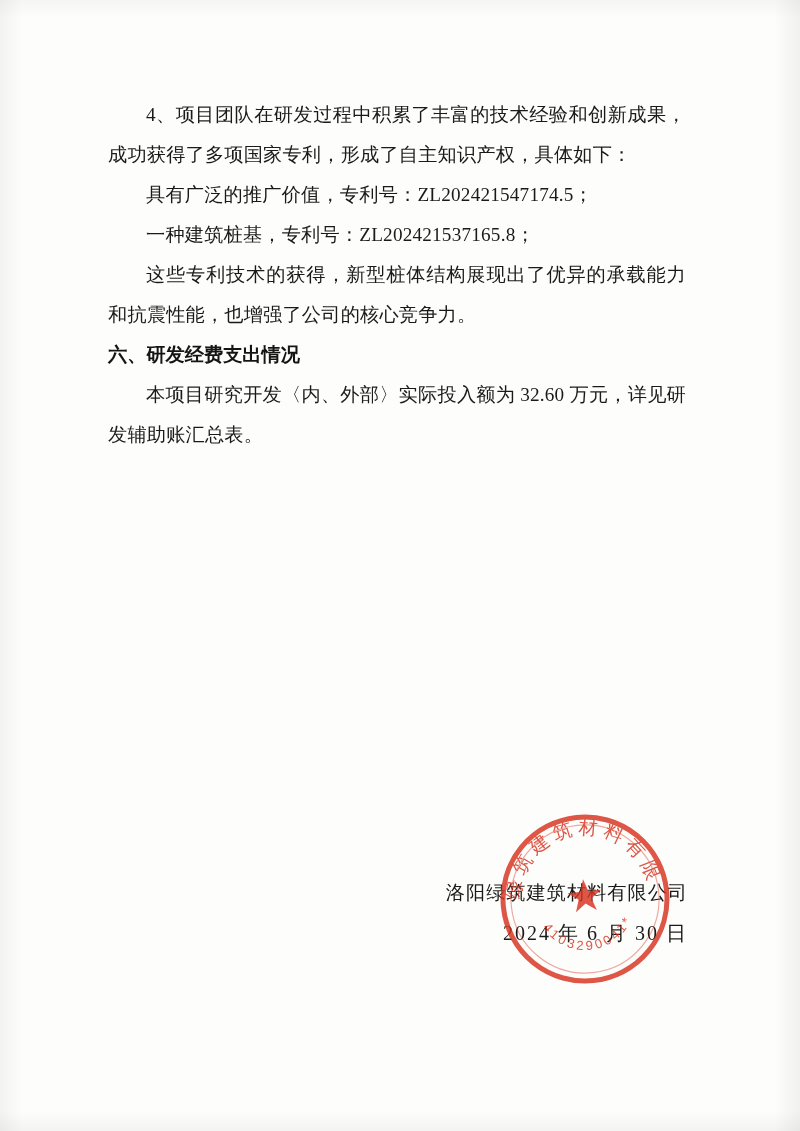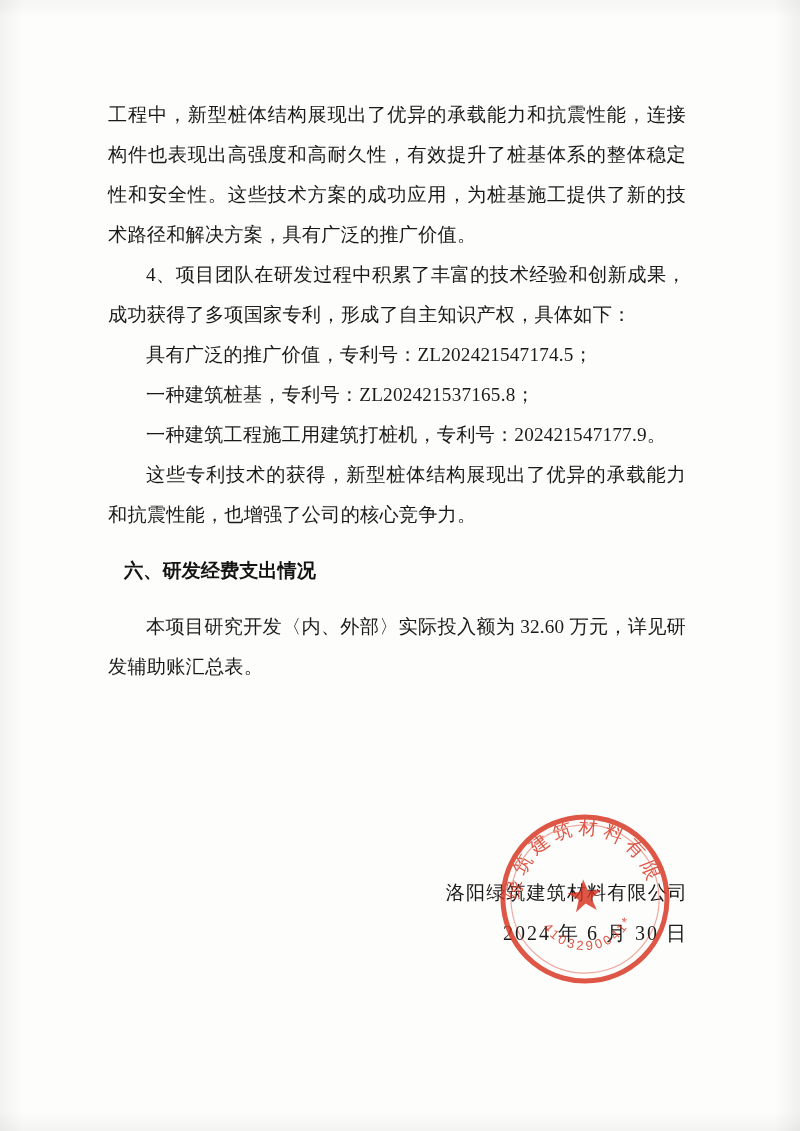--- a/index.html
+++ b/index.html
@@ -42,21 +42,21 @@
     color: #1a1a1a;
     text-align: justify;
     text-justify: inter-ideograph;
     letter-spacing: 0.2px;
     font-family: "Liberation Serif", "DejaVu Serif", serif;
   }
   p.indent {
     text-indent: 38px;
   }
   p.heading {
-    margin: 16px;
+    margin: 0;
     font-size: 19.2px;
     line-height: 40px;
     font-weight: bold;
     color: #141414;
     font-family: "Liberation Sans", "DejaVu Sans", sans-serif;
   }
 
   
   .sign-block {
     position: absolute;
@@ -92,25 +92,23 @@
     transform: rotate(-6deg);
   }
   .seal svg { display: block; }
 </style>
 </head>
 <body>
 
 <div class="page">
 
   <div class="body-area">
-    <p class="para">工程中，新型桩体结构展现出了优异的承载能力和抗震性能，连接构件也表现出高强度和高耐久性，有效提升了桩基体系的整体稳定性和安全性。这些技术方案的成功应用，为桩基施工提供了新的技术路径和解决方案，具有广泛的推广价值。</p>
     <p class="para indent">4、项目团队在研发过程中积累了丰富的技术经验和创新成果，成功获得了多项国家专利，形成了自主知识产权，具体如下：</p>
     <p class="para indent">具有广泛的推广价值，专利号：ZL202421547174.5；</p>
     <p class="para indent">一种建筑桩基，专利号：ZL202421537165.8；</p>
-    <p class="para indent">一种建筑工程施工用建筑打桩机，专利号：202421547177.9。</p>
     <p class="para indent">这些专利技术的获得，新型桩体结构展现出了优异的承载能力和抗震性能，也增强了公司的核心竞争力。</p>
     <p class="heading">六、研发经费支出情况</p>
     <p class="para indent">本项目研究开发〈内、外部〉实际投入额为 32.60 万元，详见研发辅助账汇总表。</p>
   </div>
 
   <div class="sign-block">
     <div class="sign-line">洛阳绿筑建筑材料有限公司</div>
     <div class="sign-date">2024 年 6 月 30 日</div>
   </div>
 

